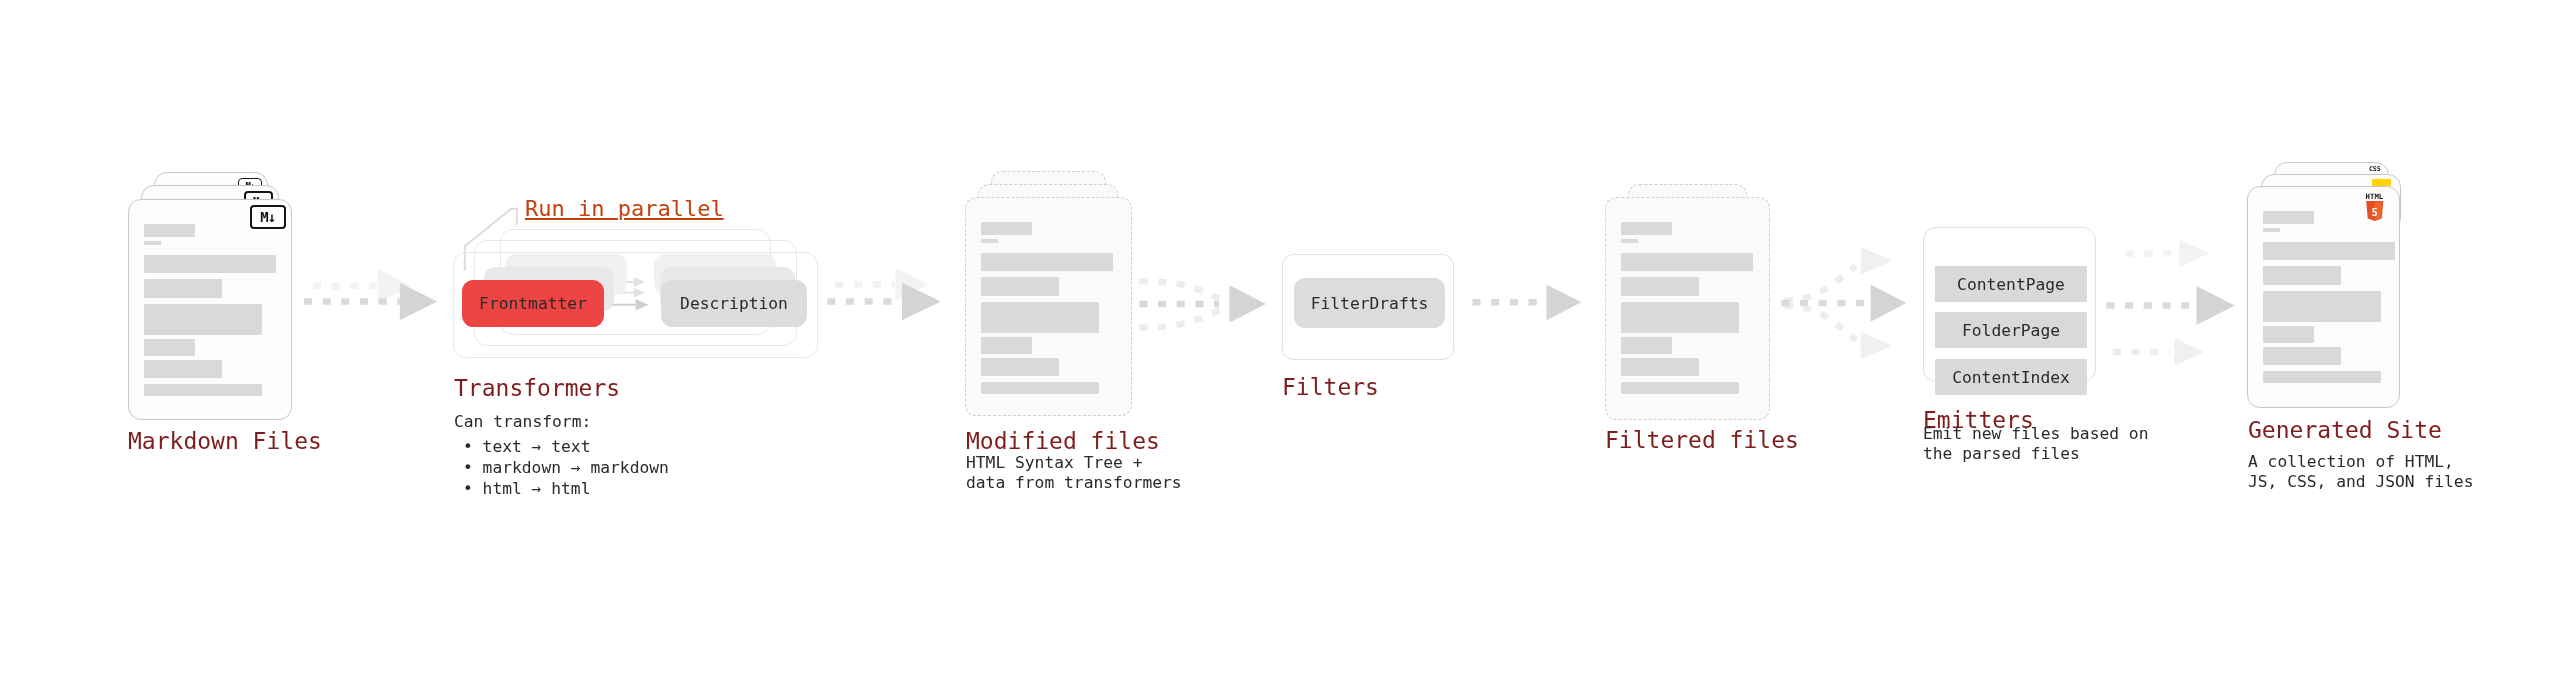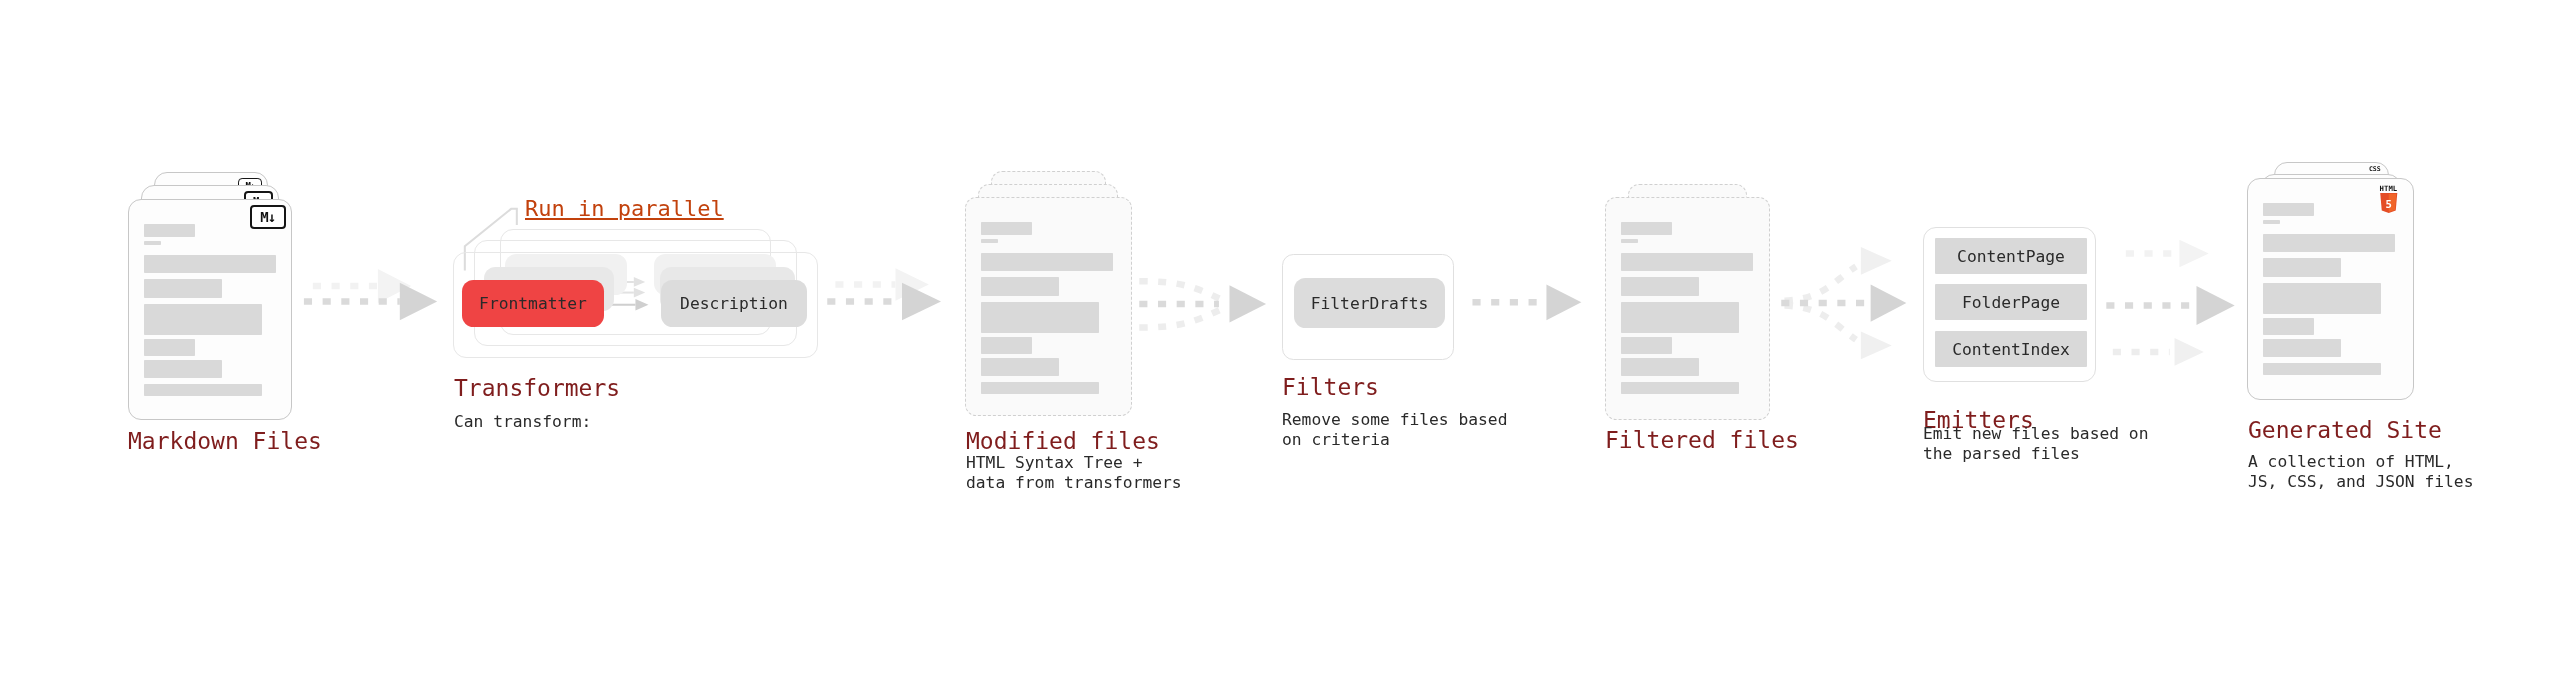--- a/index.html
+++ b/index.html
@@ -72,29 +72,29 @@
   #chip-filterdrafts{left:1294px;top:278px;width:151px;height:50px;background:#dcdcdc;}
 
   
   #fil-back{left:1628px;top:184px;width:119px;height:57px;z-index:1;}
   #fil-front{left:1605px;top:197px;width:165px;height:223px;z-index:2;}
 
   
   #emitters-box{position:absolute;left:1923px;top:227px;width:173px;height:155px;border:1.6px solid #e0e0e0;
                 border-radius:13px;box-sizing:border-box;background:#fff;}
   .echip{position:absolute;left:1935px;width:152px;height:36px;background:#d9d9d9;border-radius:1px;
-         display:flex;align-items:center;justify-content:center;font-size:16.3px;color:#2a2a2a;}
+         display:flex;align-items:center;justify-content:center;font-size:16.3px;color:#2a2a2a;margin-top:28px;}
   #chip-contentpage{top:238px;}
   #chip-folderpage{top:284px;}
   #chip-contentindex{top:331px;}
 
   
   #gen-back{left:2274px;top:162px;width:115px;height:57px;z-index:1;}
   #gen-mid{left:2261px;top:174px;width:140px;height:57px;z-index:2;}
-  #gen-front{left:2247px;top:178px;width:167px;height:222px;z-index:3;}
+  #gen-front{left:2247px;top:186px;width:153px;height:222px;z-index:3;}
   .css-icon{position:absolute;top:3.3px;right:7.3px;text-align:center;}
   .css-word{display:block;font-size:6.5px;font-weight:bold;color:#111;line-height:6.5px;}
   .css-bar{width:14px;height:2.4px;background:#2b66f6;margin-top:0.8px;}
   .js-icon{position:absolute;top:4.1px;right:9px;width:18.7px;height:7.3px;background:#ffd400;}
   .html5-icon{position:absolute;top:5.7px;right:10.6px;width:28px;text-align:center;}
   .html5-word{display:block;font-size:7.3px;font-weight:bold;color:#111;line-height:8.1px;}
 
   
   .title{position:absolute;font-size:23px;color:#7f1d1d;white-space:pre;}
   .sub{position:absolute;font-size:16.3px;line-height:20.3px;color:#2a2a2a;white-space:pre-line;}
@@ -195,20 +195,25 @@
   <div class="tbox" id="tbox-front"></div>
   <div class="chip ghost2c" id="gL2"></div>
   <div class="chip ghost2c" id="gR2"></div>
   <div class="chip ghost1c" id="gL1"></div>
   <div class="chip ghost1c" id="gR1"></div>
   <div class="chip" id="chip-frontmatter">Frontmatter</div>
   <div class="chip" id="chip-description">Description</div>
   <span id="run-parallel">Run in parallel</span>
   <div class="title" id="t-tr">Transformers</div>
   <div class="sub" id="s-tr-head">Can transform:</div>
+  <div class="bullets">
+    <div>• text → text</div>
+    <div>• markdown → markdown</div>
+    <div>• html → html</div>
+  </div>
 
   <div class="file-card dashed" id="mod-back"></div>
   <div class="file-card dashed" id="mod-mid"></div>
   <div class="file-card dashed" id="mod-front">
     <div>
       <div class="bar b1"></div>
       <div class="bar b2"></div>
       <div class="bar b3"></div>
       <div class="bar b4"></div>
       <div class="bar b5"></div>
@@ -217,22 +222,20 @@
       <div class="bar b8"></div>
     </div>
   </div>
   <div class="title" id="t-mod">Modified files</div>
   <div class="sub" id="s-mod">HTML Syntax Tree +
 data from transformers</div>
 
   <div id="filters-box"></div>
   <div class="chip" id="chip-filterdrafts">FilterDrafts</div>
   <div class="title" id="t-fil">Filters</div>
-  <div class="sub" id="s-fil">Remove some files based
-on criteria</div>
 
   <div class="file-card dashed" id="fil-back"></div>
   <div class="file-card dashed" id="fil-front">
     <div>
       <div class="bar b1"></div>
       <div class="bar b2"></div>
       <div class="bar b3"></div>
       <div class="bar b4"></div>
       <div class="bar b5"></div>
       <div class="bar b6"></div>

